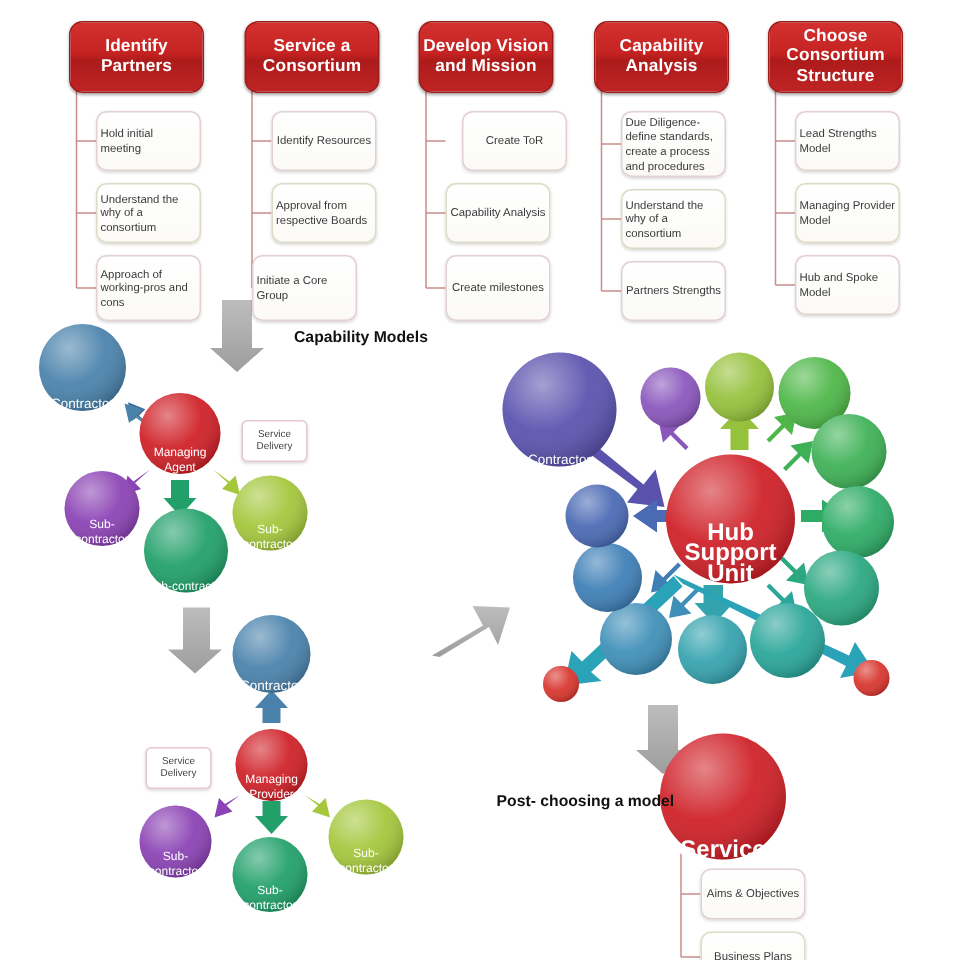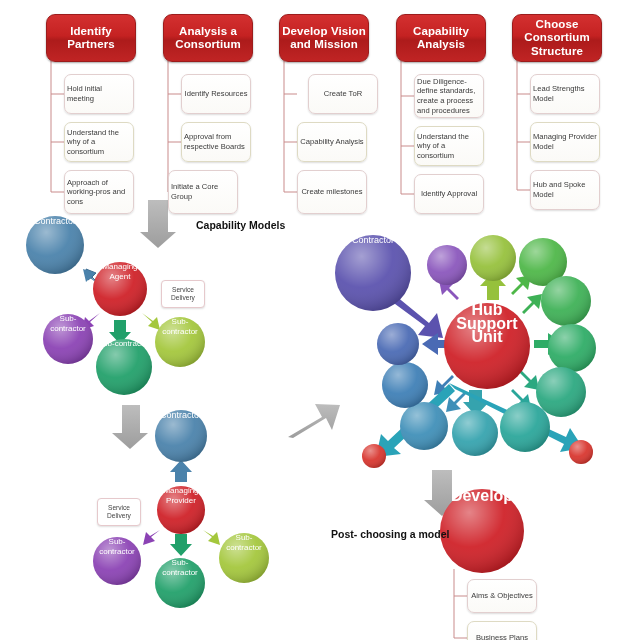--- a/index.html
+++ b/index.html
@@ -16,21 +16,21 @@
        letter-spacing:.1px;}
   .sub{position:absolute;width:70px;border-radius:7px;border:1px solid #e2cfcf;
        background:linear-gradient(180deg,#ffffff 0%,#fbfaf7 100%);
        box-shadow:0 1px 2px rgba(0,0,0,.14);
        color:#3a3a3a;font-size:7.6px;line-height:9.6px;
        display:flex;align-items:center;justify-content:center;text-align:left;
        padding:2px;box-sizing:border-box;}
   .sub.b{border-color:#dedac3;}
 
   
-  .circ{position:absolute;border-radius:50%;display:flex;align-items:flex-start;
+  .circ{position:absolute;border-radius:50%;display:flex;align-items:flex-end;
         justify-content:center;text-align:center;color:#ffffff;
         box-shadow:1px 2px 3px rgba(0,0,0,.3);box-sizing:border-box;}
   .circ span{display:block;}
   .lbl-sm{font-size:8px;line-height:9.5px;}
   .lbl-md{font-size:9px;line-height:10.5px;}
   .lbl-lg{font-size:16px;line-height:13.5px;font-weight:600;}
 
   .sd{position:absolute;width:42px;height:26px;border-radius:4px;
       border:1px solid #e6c9cc;background:#ffffff;
       box-shadow:0 1px 2px rgba(0,0,0,.13);
@@ -178,32 +178,32 @@
         <circle cx="482" cy="531" r="42" fill="#cf2027"></circle>
         <circle cx="482" cy="531" r="42" fill="url(#shine)"></circle>
       </g>
   </svg>
 
   <div id="flow-layer">
       <div class="hdr" style="left: 46px; top: 14px;">Identify Partners</div>
       <div class="sub" style="left: 64px; top: 74px; height: 40px;">Hold initial meeting</div>
       <div class="sub b" style="left: 64px; top: 122px; height: 40px;">Understand the why of a consortium</div>
       <div class="sub" style="left: 64px; top: 170px; height: 44px;">Approach of working-pros and cons</div>
-      <div class="hdr" style="left: 163px; top: 14px;">Analysis a Consortium</div>
+      <div class="hdr" style="left: 163px; top: 14px;">Service a Consortium</div>
       <div class="sub" style="left: 181px; top: 74px; height: 40px;">Identify Resources</div>
       <div class="sub b" style="left: 181px; top: 122px; height: 40px;">Approval from respective Boards</div>
       <div class="sub" style="left: 168px; top: 170px; height: 44px;">Initiate a Core Group</div>
       <div class="hdr" style="left: 279px; top: 14px;">Develop Vision and Mission</div>
       <div class="sub" style="left: 297px; top: 74px; height: 40px; margin-left: 11px;">Create ToR</div>
       <div class="sub b" style="left: 297px; top: 122px; height: 40px;">Capability Analysis</div>
       <div class="sub" style="left: 297px; top: 170px; height: 44px;">Create milestones</div>
       <div class="hdr" style="left: 396px; top: 14px;">Capability Analysis</div>
       <div class="sub" style="left: 414px; top: 74px; height: 44px;">Due Diligence- define standards, create a process and procedures</div>
       <div class="sub b" style="left: 414px; top: 126px; height: 40px;">Understand the why of a consortium</div>
-      <div class="sub" style="left: 414px; top: 174px; height: 40px;">Identify Approval</div>
+      <div class="sub" style="left: 414px; top: 174px; height: 40px;">Partners Strengths</div>
       <div class="hdr" style="left: 512px; top: 14px;">Choose Consortium Structure</div>
       <div class="sub" style="left: 530px; top: 74px; height: 40px;">Lead Strengths Model</div>
       <div class="sub b" style="left: 530px; top: 122px; height: 40px;">Managing Provider Model</div>
       <div class="sub" style="left: 530px; top: 170px; height: 40px;">Hub and Spoke Model</div>
     </div>
   <div id="label-layer">
       <div class="circ lbl-md" style="left: 26px; top: 216px; height: 58px; width: 58px; background: transparent; box-shadow: none;">
         <span>Contractor</span>
       </div>
       <div class="circ lbl-sm" style="left: 93px; top: 262px; height: 54px; width: 54px; background: transparent; box-shadow: none;">
@@ -233,21 +233,21 @@
       <div class="circ lbl-sm" style="left: 219px; top: 533px; height: 50px; width: 50px; background: transparent; box-shadow: none;">
         <span>Sub-contractor</span>
       </div>
       <div class="circ lbl-md" style="left: 335px; top: 235px; height: 76px; width: 76px; background: transparent; box-shadow: none;">
         <span>Contractor</span>
       </div>
       <div class="circ lbl-lg" style="left: 444px; top: 303px; height: 86px; width: 86px; background: transparent; box-shadow: none;">
         <span>Hub<br>Support<br>Unit</span>
       </div>
       <div class="circ lbl-lg" style="left: 440px; top: 489px; height: 84px; width: 84px; background: transparent; box-shadow: none;">
-        <span>Develop</span>
+        <span>Service</span>
       </div>
     </div>
 
   <div class="sd" id="sd1" style="left: 161px; top: 280px;">Service Delivery</div>
   <div class="sd" id="sd2" style="left: 97px; top: 498px;">Service Delivery</div>
 
   <div id="develop-items">
       <div class="sub" style="position: absolute; left: 467px; top: 579px; height: 34px;">Aims &amp; Objectives</div>
       <div class="sub b" style="position: absolute; left: 467px; top: 621px; height: 34px;">Business Plans</div>
     </div>

